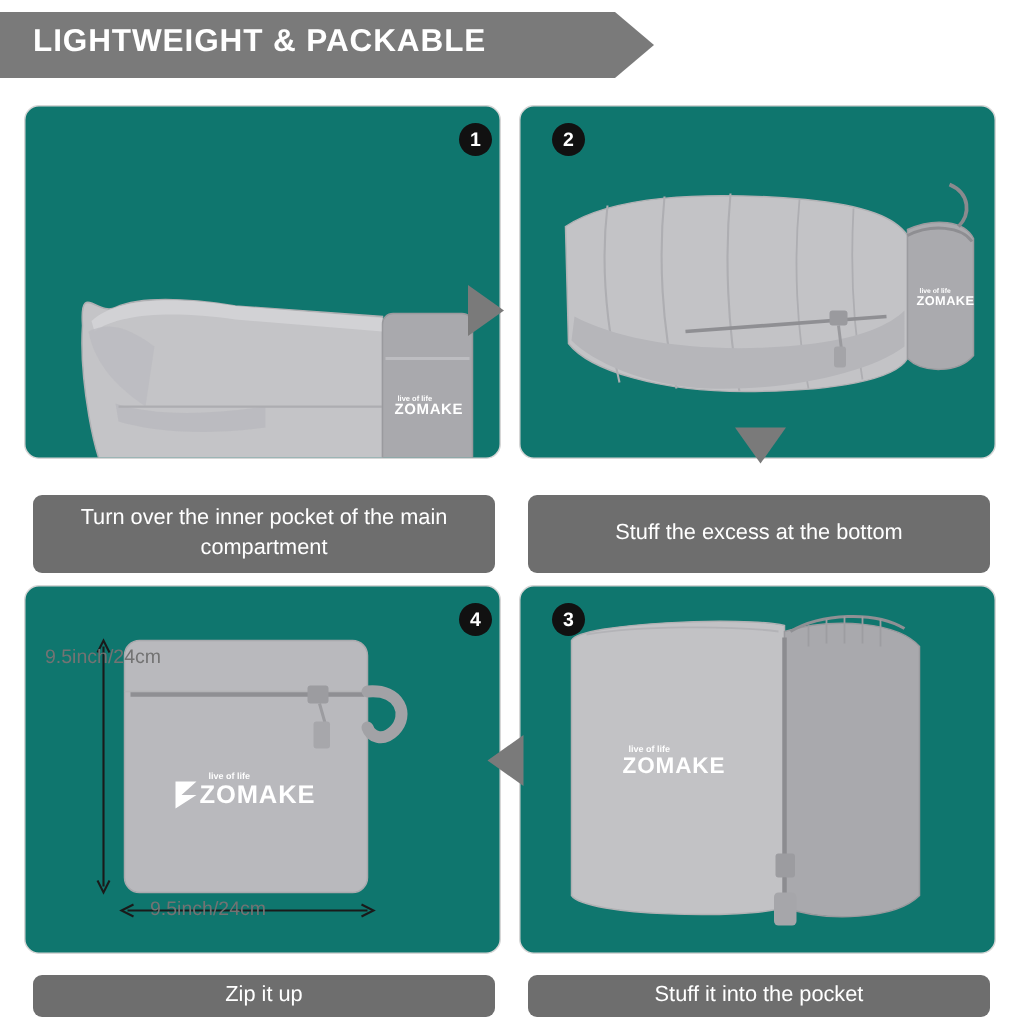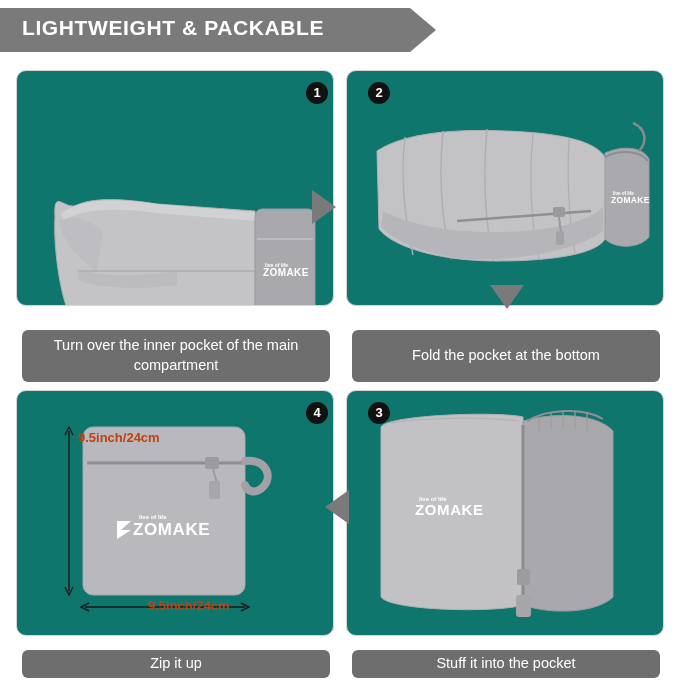--- a/index.html
+++ b/index.html
@@ -124,24 +124,23 @@
   .arrow-c { left: 325px; top: 490px; }
   .lbl-zomake {
     font-family: "Liberation Sans", sans-serif;
     font-weight: bold;
     fill: #ffffff;
   }
 
   
   .dim-text {
     position: absolute;
-    color: #c2410c;
+    color: #737373;
     font-size: 13px;
-    font-weight: bold;
-    margin-left: 48px;
+    font-weight: normal;
   }
   .dim-v {
     left: 30px;
     top: 430px;
     width: 18px;
     line-height: 15px;
     text-align: center;
   }
   .dim-h {
     left: 100px;
@@ -263,15 +262,15 @@
 <div class="badge badge-4">4</div>
 
 <div class="dim-text dim-v">9.5inch/24cm</div>
 <div class="dim-text dim-h">9.5inch/24cm</div>
 
 <div class="arrow arrow-right arrow-a"></div>
 <div class="arrow arrow-down arrow-b"></div>
 <div class="arrow arrow-left arrow-c"></div>
 
 <div class="caption caption-1">Turn over the inner pocket of the main compartment</div>
-<div class="caption caption-2">Fold the pocket at the bottom</div>
+<div class="caption caption-2">Stuff the excess at the bottom</div>
 <div class="caption caption-3">Stuff it into the pocket</div>
 <div class="caption caption-4">Zip it up</div>
 
 </body></html>

